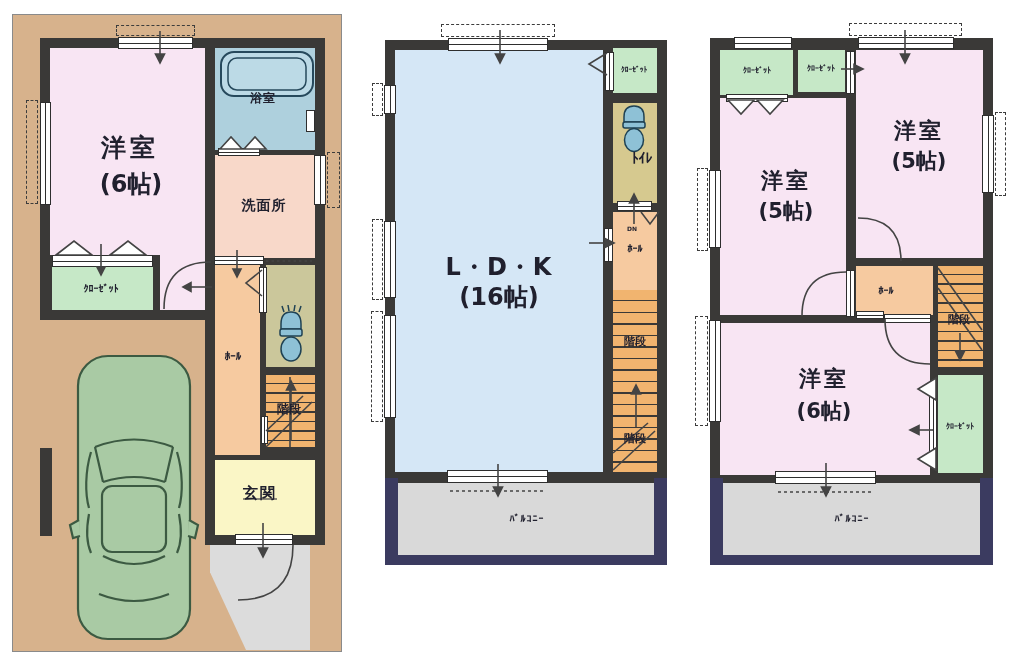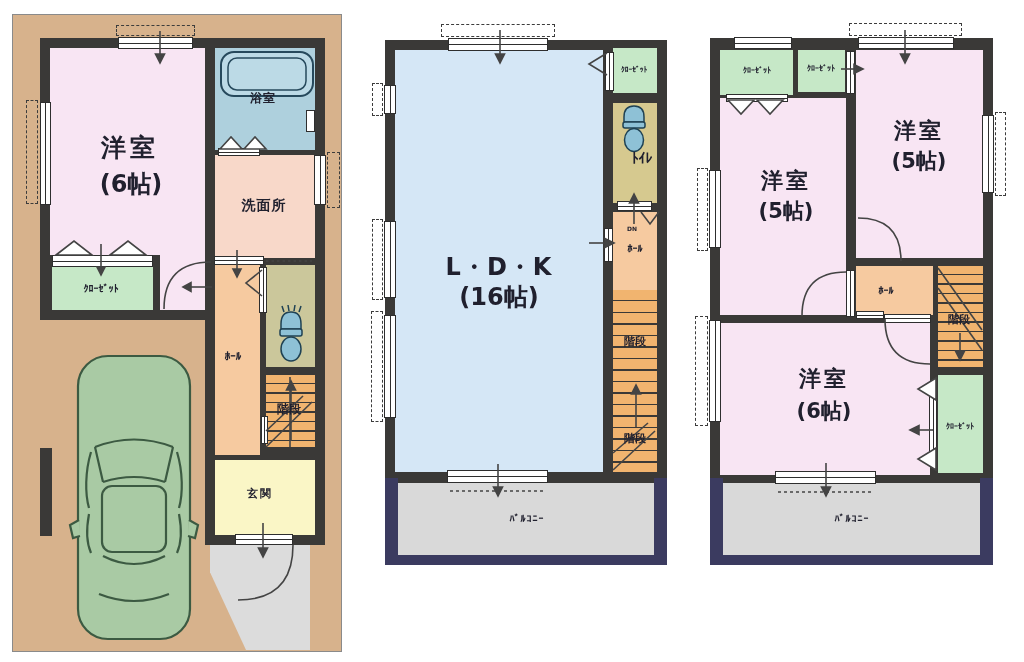--- a/index.html
+++ b/index.html
@@ -228,21 +228,21 @@
     </g>
   </svg>
 
   <div class="lbl" style="left:130px;top:147px;font-size:25px;letter-spacing:4px;">洋室</div>
   <div class="lbl" style="left:131px;top:184px;font-size:24px;">(6帖)</div>
   <div class="lbl" style="left:263px;top:98px;font-size:12px;letter-spacing:1px;">浴室</div>
   <div class="lbl" style="left:264px;top:205px;font-size:14px;letter-spacing:1px;">洗面所</div>
   <div class="lbl" style="left:101px;top:289px;font-size:10px;">ｸﾛｰｾﾞｯﾄ</div>
   <div class="lbl" style="left:233px;top:356px;font-size:11px;">ﾎｰﾙ</div>
   <div class="lbl" style="left:289px;top:409px;font-size:12px;">階段</div>
-  <div class="lbl" style="left:260px;top:493px;font-size:11px;letter-spacing:2px;">玄関</div>
+  <div class="lbl" style="left:260px;top:493px;font-size:15px;letter-spacing:2px;text-decoration:underline;">玄関</div>
 
   <div class="lbl" style="left:499px;top:267px;font-size:24px;letter-spacing:1px;">L・D・K</div>
   <div class="lbl" style="left:499px;top:297px;font-size:24px;">(16帖)</div>
   <div class="lbl" style="left:634px;top:70px;font-size:7.5px;">ｸﾛｰｾﾞｯﾄ</div>
   <div class="lbl" style="left:634px;top:158px;font-size:14px;margin-left:8px;">ﾄｲﾚ</div>
   <div class="lbl" style="left:632px;top:229px;font-size:6px;">DN</div>
   <div class="lbl" style="left:635px;top:249px;font-size:10px;">ﾎｰﾙ</div>
   <div class="lbl" style="left:635px;top:341px;font-size:11px;">階段</div>
   <div class="lbl" style="left:635px;top:438px;font-size:11px;">階段</div>
   <div class="lbl" style="left:527px;top:519px;font-size:10px;letter-spacing:1px;">ﾊﾞﾙｺﾆｰ</div>

